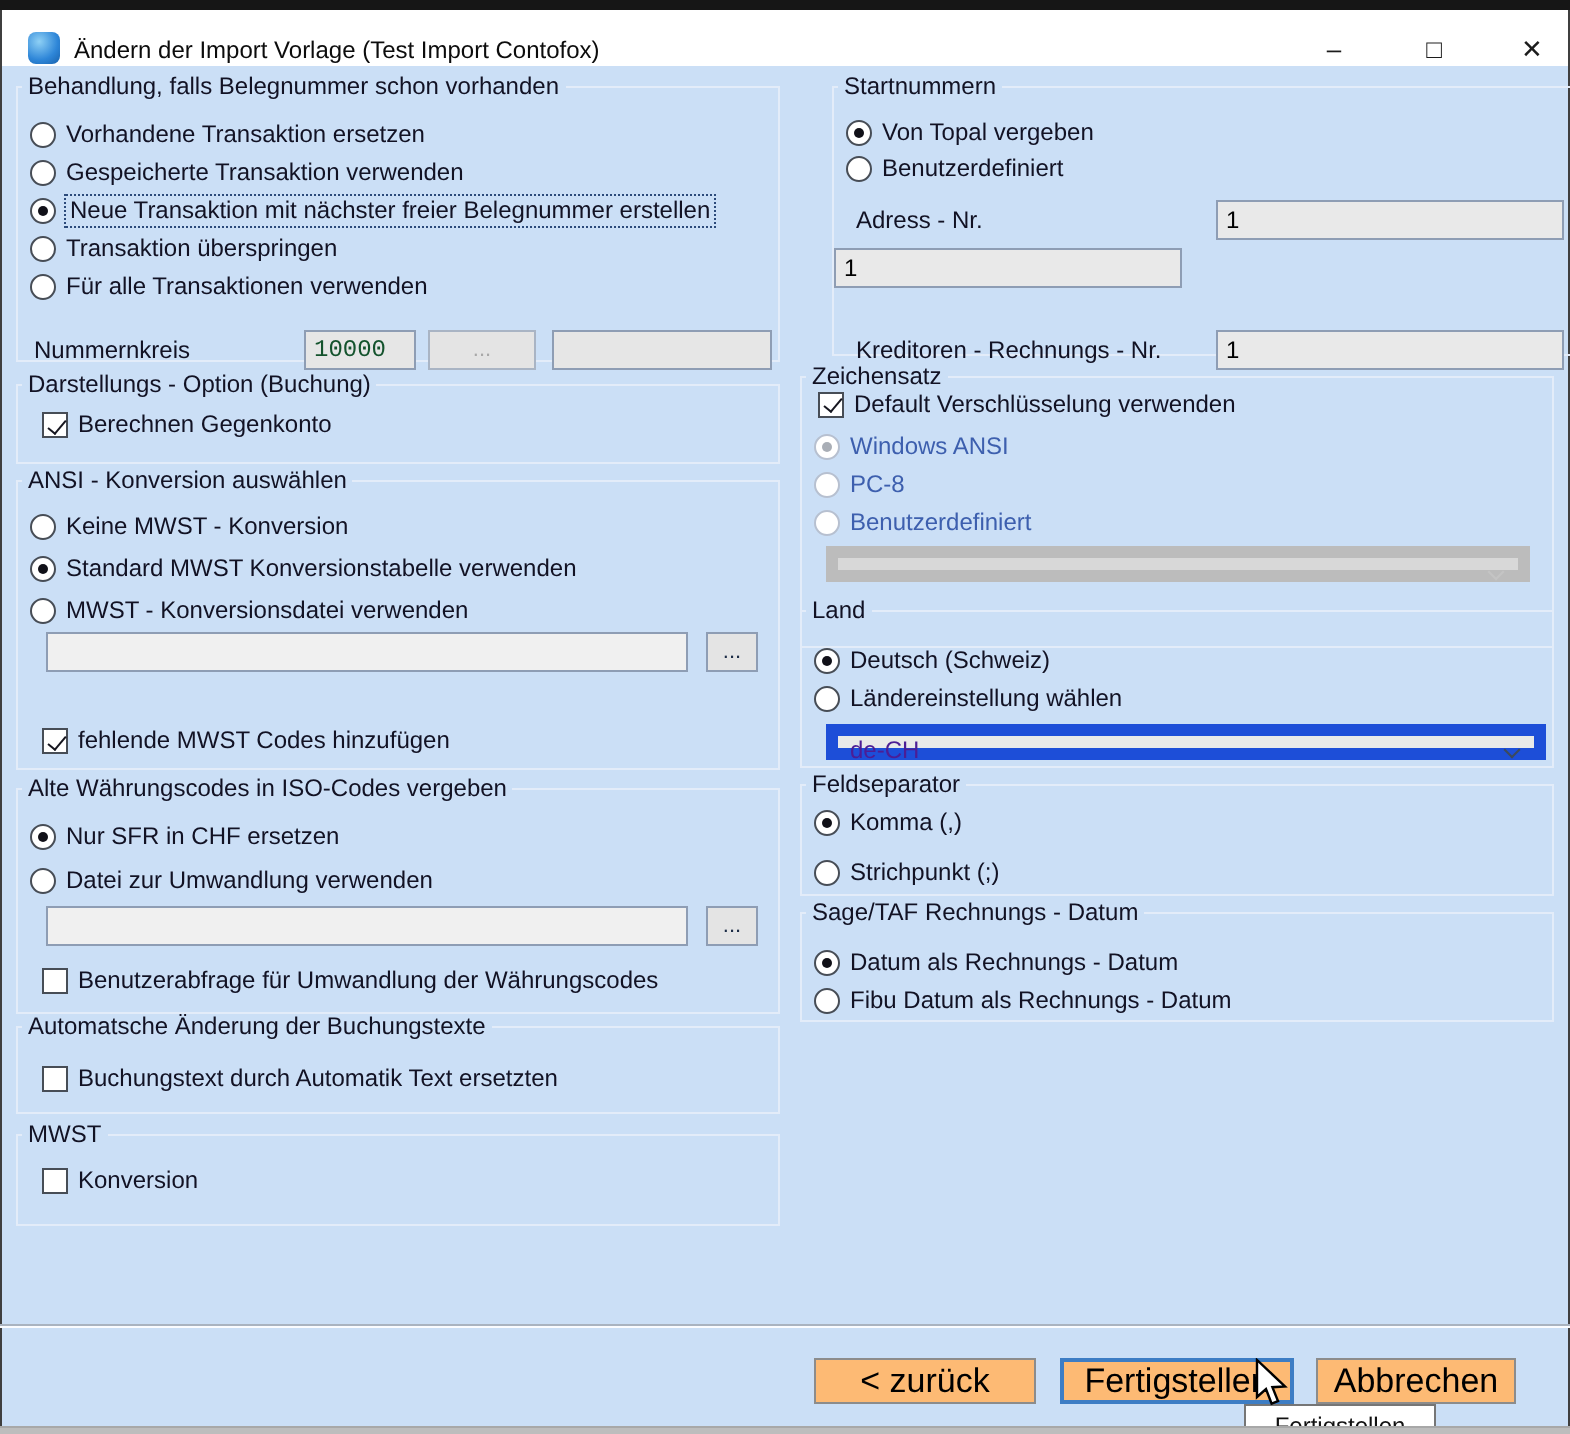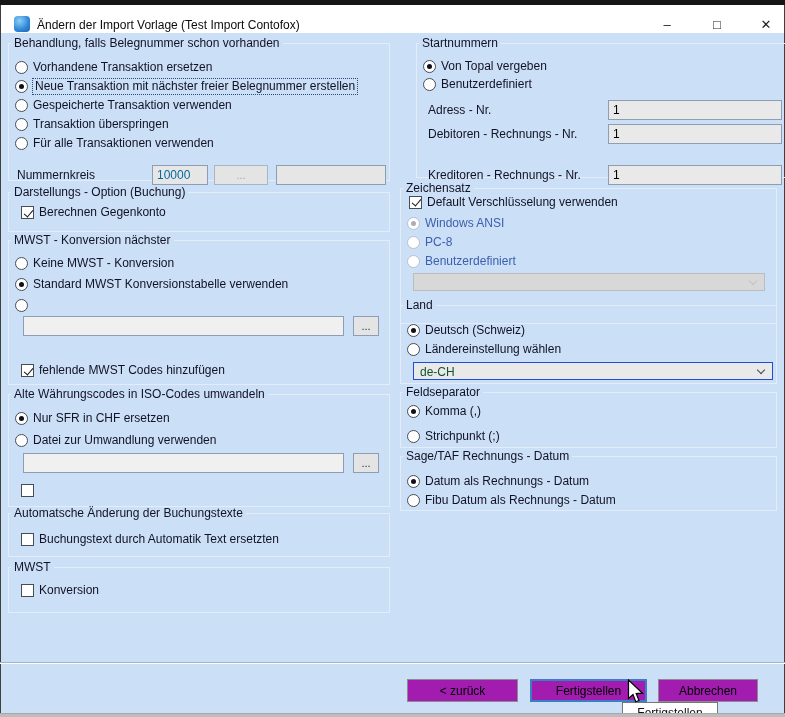--- a/index.html
+++ b/index.html
@@ -33,36 +33,36 @@
   .radio.dis { border-color:#b7c0d0; }
   .radio.dis.sel::after { background:#a9aeb6; }
   .checkbox { flex:0 0 13px; width:13px; height:13px; background:#fff; border:1px solid #474d56; position:relative; }
   .checkbox.chk::after { content:""; position:absolute; left:3.5px; top:0.5px; width:4px; height:8px;
     border-right:1.6px solid #15151f; border-bottom:1.6px solid #15151f; transform:rotate(40deg); }
   .lbl { line-height:15px; }
   .lbl.focus { outline:1px dotted #2b4a7a; padding:0 2px; }
   .dis-text { color:#3d5fae; }
 
   .tin { background:#e9e9e9; border:1px solid #8e9db4; height:20px; font-family:inherit; font-size:12px; color:#000; padding:0 4px; }
-  .tin.dim { color:#0369a1; background:#e6e6e6; }
+  .tin.dim { color:#14532d; background:#e6e6e6;font-family:Liberation Mono, monospace; }
   .tin.lite { background:#f0f0f0; }
   .dots { background:#e4e4e4; border:1px solid #8e9db4; font-size:11px; color:#1c2c46; height:20px;
     display:flex; align-items:center; justify-content:center; font-family:inherit; }
   .dots.dis { color:#a8a8a8; border-color:#a9b4c4; }
 
-  .dropdown { background:#e9e9e9; border:1px solid #1d4ed8; height:18px; display:flex; align-items:flex-end;
-    padding:0 6px; font-size:12px; color:#14532d; position:relative; }
+  .dropdown { background:#e9e9e9; border:6px solid #1d4ed8; height:18px; display:flex; align-items:flex-start;
+    padding:0 6px; font-size:12px; color:#4c1d95; position:relative; }
   .chev { position:absolute; right:8px; top:4px; width:6px; height:6px;
     border-right:1.4px solid #3d4a5c; border-bottom:1.4px solid #3d4a5c; transform:rotate(45deg); }
   .dropdown.dis { background:#d8d8d8; border-color:#bcbcbc; }
   .dropdown.dis .chev { border-color:#c4c4c4; }
 
   .sep { position:absolute; left:0; top:662px; width:785px; height:2px; background:#fafcff; border-top:1px solid #a9b3c0; }
-  .btn { position:absolute; top:679px; height:23px; background:#a21caf; border:1px solid #8c8c8c;
-    font-size:12px; color:#000; display:flex; align-items:center; justify-content:center; font-family:inherit; }
+  .btn { position:absolute; top:679px; height:23px; background:#fdba74; border:1px solid #8c8c8c;
+    font-size:17px; color:#000; display:flex; align-items:center; justify-content:center; font-family:inherit; }
   .btn.default { border:2px solid #3d7dc4; }
 
   .tooltip { position:absolute; left:622px; top:702px; width:96px; height:22px; background:#ffffff;
     border:1px solid #767676; font-size:12px; color:#111; text-align:center; padding-top:3px; }
   .cursor { position:absolute; left:627px; top:679px; width:18px; height:26px; }
 
   
   .nk-label { width:138px; padding-left:8px; }
   .field-label { width:186px; padding-left:11px; }
 </style>
@@ -88,26 +88,26 @@
 <div class="dialog"></div>
 
 <div class="group" style="left:8px; top:43px; width:382px; height:138px">
   <span class="group-title">Behandlung, falls Belegnummer schon vorhanden</span>
   <div style="padding-top:14px">
     <div class="row" style="height:19px">
       <span class="radio"></span>
       <span class="lbl">Vorhandene Transaktion ersetzen</span>
     </div>
     <div class="row" style="height:19px">
+      <span class="radio"></span>
+      <span class="lbl">Gespeicherte Transaktion verwenden</span>
+    </div>
+    <div class="row" style="height:19px">
       <span class="radio sel"></span>
       <span class="lbl focus">Neue Transaktion mit nächster freier Belegnummer erstellen</span>
-    </div>
-    <div class="row" style="height:19px">
-      <span class="radio"></span>
-      <span class="lbl">Gespeicherte Transaktion verwenden</span>
     </div>
     <div class="row" style="height:19px">
       <span class="radio"></span>
       <span class="lbl">Transaktion überspringen</span>
     </div>
     <div class="row" style="height:19px">
       <span class="radio"></span>
       <span class="lbl">Für alle Transaktionen verwenden</span>
     </div>
     <div class="row" style="height:20px; margin-top:12px; padding-left:0">
@@ -123,61 +123,63 @@
   <span class="group-title">Darstellungs - Option (Buchung)</span>
   <div style="padding-top:10px">
     <div class="row cbx" style="height:19px">
       <span class="checkbox chk"></span>
       <span class="lbl">Berechnen Gegenkonto</span>
     </div>
   </div>
 </div>
 
 <div class="group" style="left:8px; top:240px; width:382px; height:145px">
-  <span class="group-title">MWST - Konversion nächster</span>
+  <span class="group-title">ANSI - Konversion auswählen</span>
   <div style="padding-top:12px">
     <div class="row" style="height:21px">
       <span class="radio"></span>
       <span class="lbl">Keine MWST - Konversion</span>
     </div>
     <div class="row" style="height:21px">
       <span class="radio sel"></span>
       <span class="lbl">Standard MWST Konversionstabelle verwenden</span>
     </div>
     <div class="row" style="height:21px">
       <span class="radio"></span>
+      <span class="lbl">MWST - Konversionsdatei verwenden</span>
     </div>
     <div class="row" style="height:20px; padding-left:14px; gap:9px">
       <input class="tin lite" style="width: 321px;" readonly="" value="">
       <button class="dots" style="width:26px">...</button>
     </div>
     <div class="row cbx" style="height:19px; margin-top:25px">
       <span class="checkbox chk"></span>
       <span class="lbl">fehlende MWST Codes hinzufügen</span>
     </div>
   </div>
 </div>
 
 <div class="group" style="left:8px; top:394px; width:382px; height:113px">
-  <span class="group-title">Alte Währungscodes in ISO-Codes umwandeln</span>
+  <span class="group-title">Alte Währungscodes in ISO-Codes vergeben</span>
   <div style="padding-top:12px">
     <div class="row" style="height:22px">
       <span class="radio sel"></span>
       <span class="lbl">Nur SFR in CHF ersetzen</span>
     </div>
     <div class="row" style="height:22px">
       <span class="radio"></span>
       <span class="lbl">Datei zur Umwandlung verwenden</span>
     </div>
     <div class="row" style="height:20px; margin-top:2px; padding-left:14px; gap:9px">
       <input class="tin lite" style="width: 321px;" readonly="" value="">
       <button class="dots" style="width:26px">...</button>
     </div>
     <div class="row cbx" style="height:19px; margin-top:8px">
       <span class="checkbox"></span>
+      <span class="lbl">Benutzerabfrage für Umwandlung der Währungscodes</span>
     </div>
   </div>
 </div>
 
 <div class="group" style="left:8px; top:513px; width:382px; height:44px">
   <span class="group-title">Automatsche Änderung der Buchungstexte</span>
   <div style="padding-top:16px">
     <div class="row cbx" style="height:19px">
       <span class="checkbox"></span>
       <span class="lbl">Buchungstext durch Automatik Text ersetzten</span>
@@ -204,21 +206,20 @@
     </div>
     <div class="row" style="height:18px">
       <span class="radio"></span>
       <span class="lbl">Benutzerdefiniert</span>
     </div>
     <div class="row" style="height:20px; margin-top:7px; padding-left:0">
       <span class="field-label">Adress - Nr.</span>
       <input class="tin" style="width: 174px;" readonly="" value="1">
     </div>
     <div class="row" style="height:20px; margin-top:4px; padding-left:0">
-      <span class="field-label">Debitoren - Rechnungs - Nr.</span>
       <input class="tin" style="width: 174px;" readonly="" value="1">
     </div>
     <div class="row" style="height:20px; margin-top:21px; padding-left:0">
       <span class="field-label">Kreditoren - Rechnungs - Nr.</span>
       <input class="tin" style="width: 174px;" readonly="" value="1">
     </div>
   </div>
 </div>
 
 <div class="group" style="left:400px; top:188px; width:377px; height:136px">

